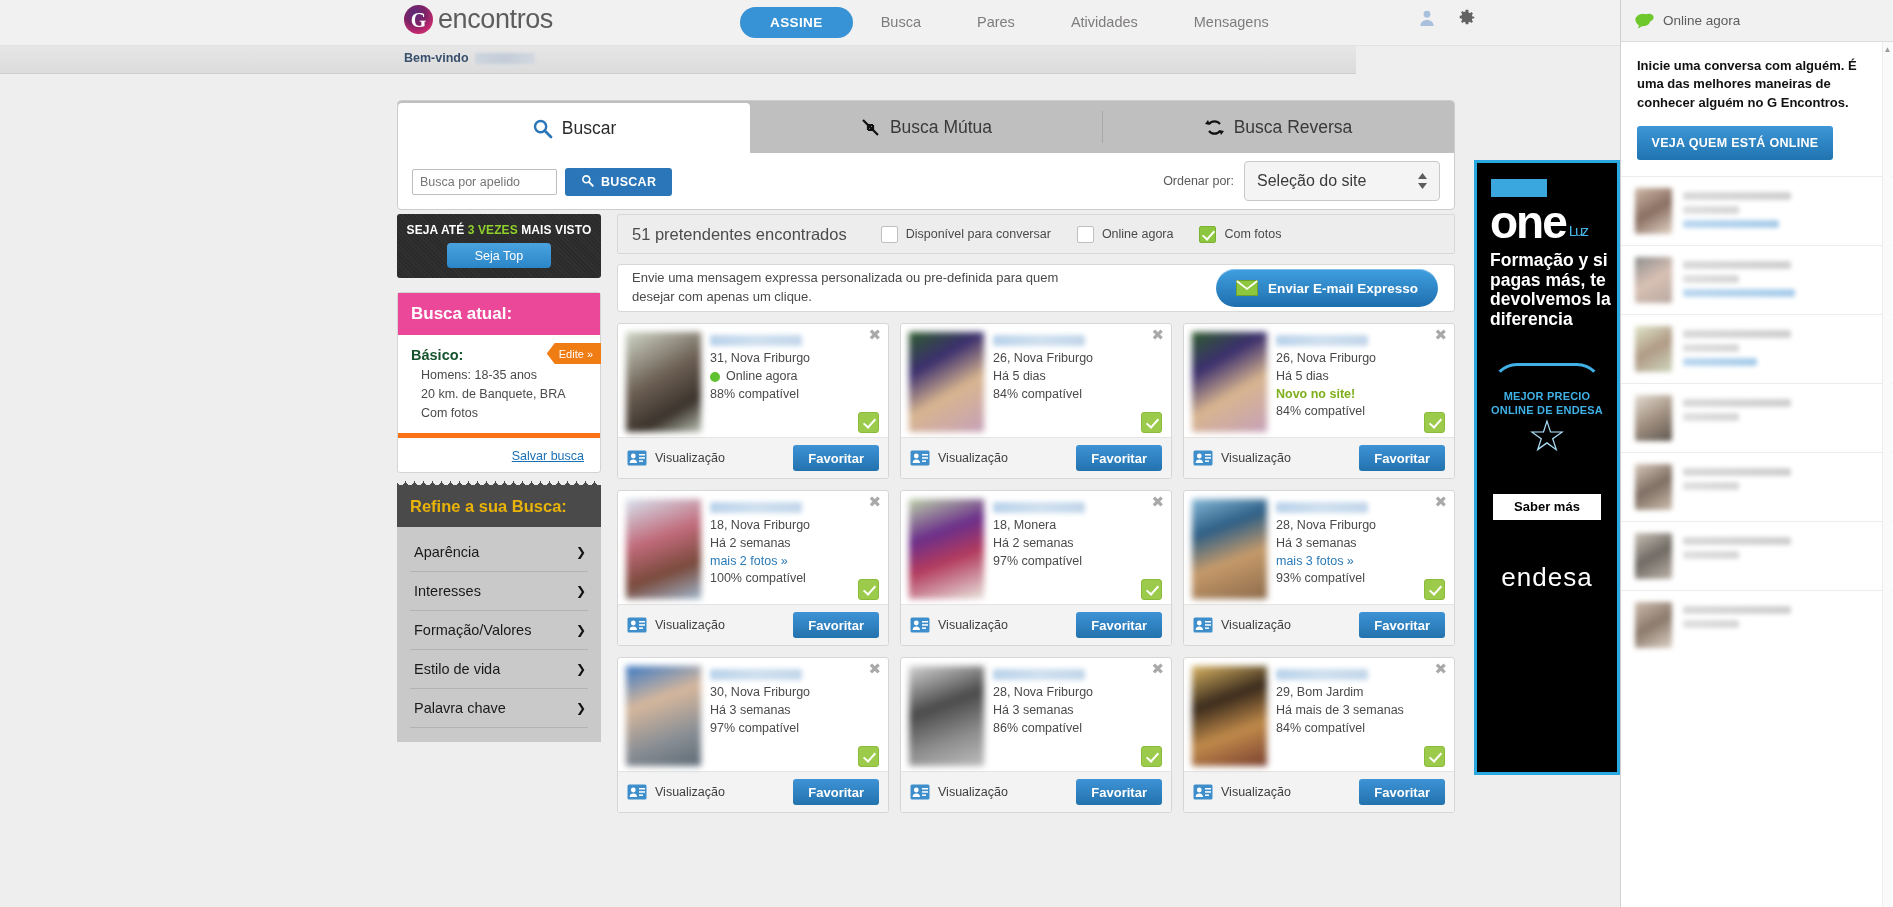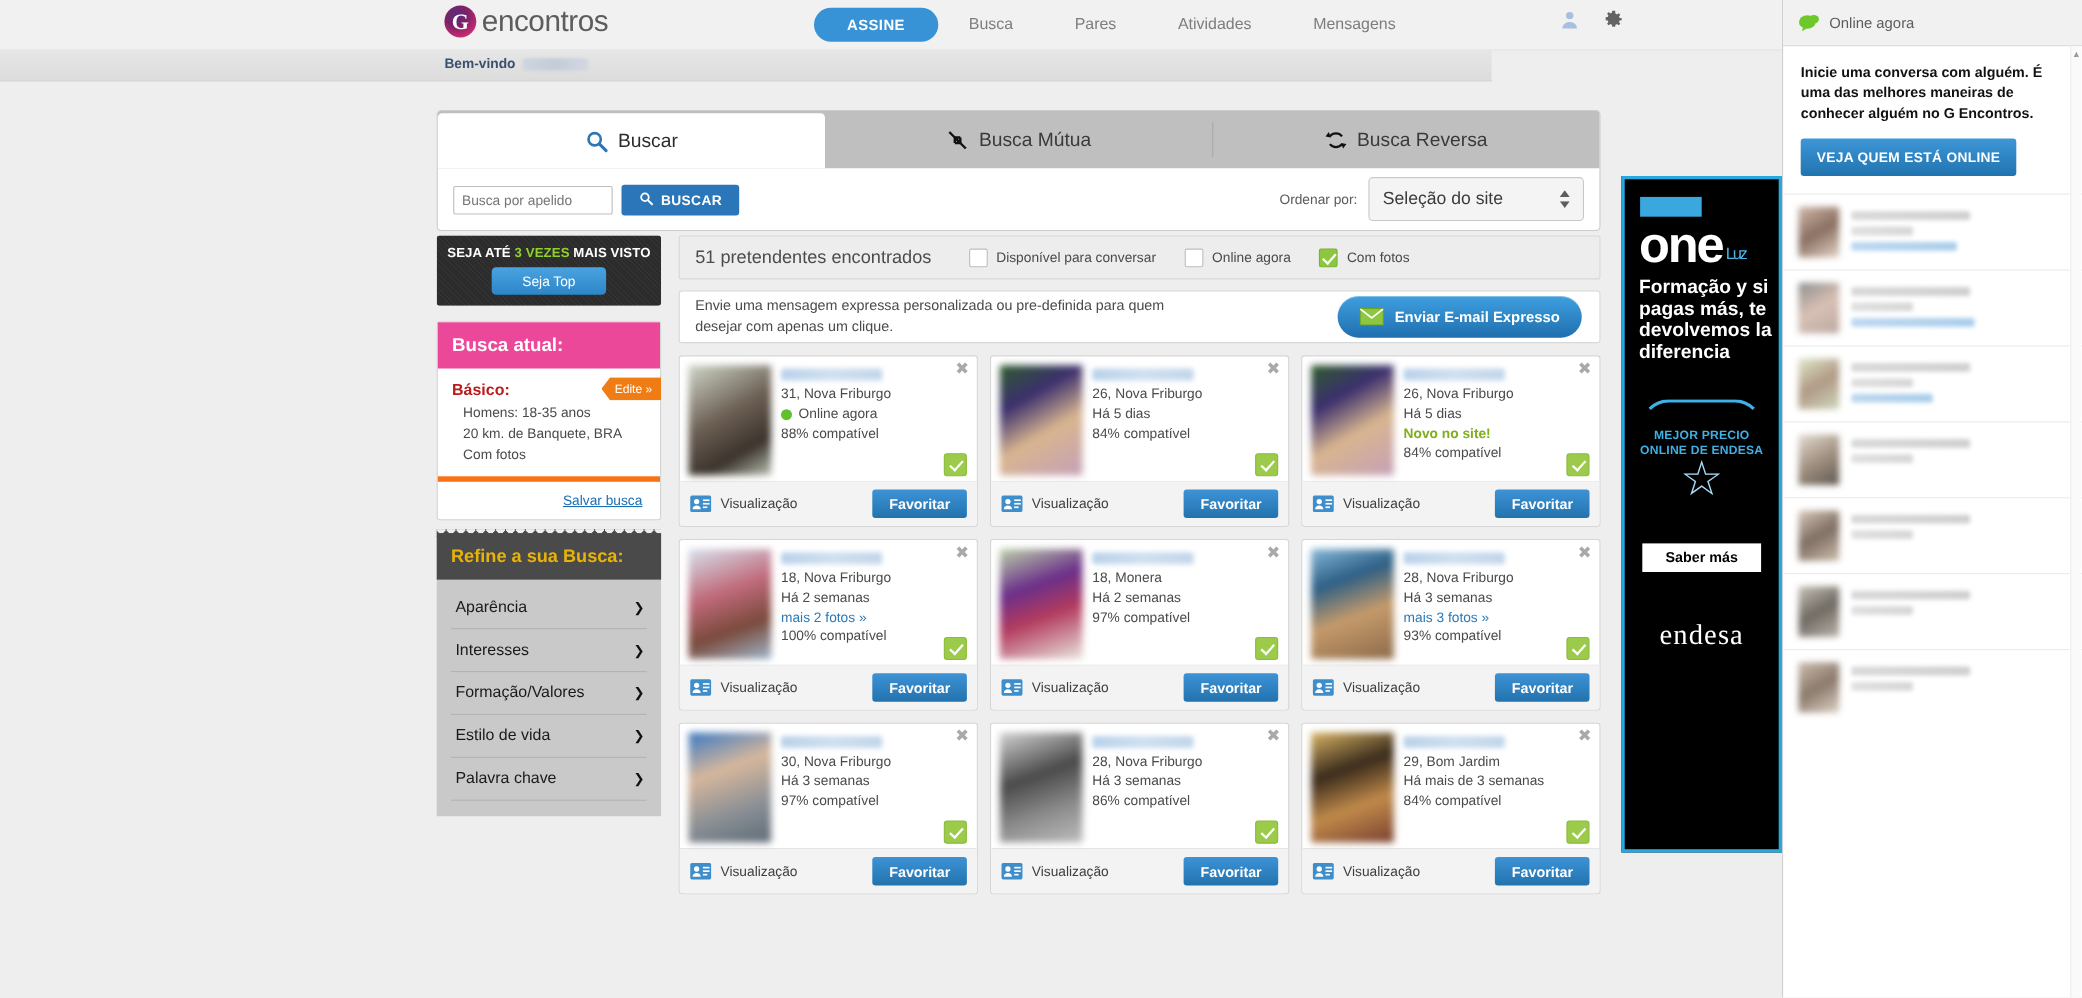--- a/index.html
+++ b/index.html
@@ -109,21 +109,21 @@
     margin:6px auto 0; width:104px; height:25px; border-radius:4px;
     background: linear-gradient(#4aa3df,#2b86c8); color:#fff; font-size:12.5px;
     display:flex; align-items:center; justify-content:center; cursor:pointer; border:none;
   }
   .card-box { margin-top:14px; background:#fff; border:1px solid #d4d4d4; border-radius:3px; }
   .card-head {
     background:#ec4899; color:#fff; font-size:17px; font-weight:bold;
     padding:11px 13px;
   }
   .card-body { padding:12px 13px 10px; position:relative; }
-  .basico { font-size:14.5px; font-weight:bold; color:#b91c1c; margin-bottom:3px; }
+  .basico { font-size:14.5px; font-weight:bold; color:#14532d; margin-bottom:3px; }
   .crit { font-size:12.5px; color:#4a4a4a; line-height:1.52; padding-left:10px; }
   .edit-flag {
     position:absolute; right:-1px; top:8px; height:21px; background:#f07c14;
     color:#fff; font-size:11px; display:flex; align-items:center; padding:0 8px 0 12px;
     clip-path: polygon(8px 0, 100% 0, 100% 100%, 8px 100%, 0 50%);
     cursor:pointer;
   }
   .card-foot { border-top:5px solid #f97316; padding:8px 16px; text-align:right; }
   .save-link { font-size:12.5px; color:#1a6fb5; text-decoration:underline; cursor:pointer; }
 
@@ -223,21 +223,21 @@
   .ad-luz { color:#49b5e8; font-size:15px; font-weight:normal; margin-left:3px; margin-bottom:7px; }
   .ad-claim { margin:6px 0 0 13px; color:#fff; font-size:17.5px; font-weight:bold; line-height:1.12; }
   .ad-badge { margin-top:34px; text-align:center; color:#3fb1e6; }
   .ad-badge-t { font-size:11px; font-weight:bold; line-height:1.25; letter-spacing:0.2px; }
   .ad-star { font-size:44px; color:#a9dcf5; line-height:1; margin-top:-4px; }
   .ad-arc { width:112px; height:26px; margin:0 auto 1px; border-top:3px solid #3fb1e6;
             border-radius:56px 56px 0 0; border-left:3px solid transparent; border-right:3px solid transparent; }
   .ad-btn { margin:36px auto 0; width:108px; height:26px; background:#fff; color:#000;
             font-size:13px; font-weight:bold; display:flex; align-items:center; justify-content:center; cursor:pointer; }
   .ad-brand { margin-top:42px; text-align:center; color:#fff; font-size:26px; letter-spacing:1px;
-              font-family:Liberation Serif, serif; }
+              font-family:Liberation Sans, sans-serif; }
 
   
   .chatbar {
     position:absolute; right:0; top:0; width:273px; height:907px;
     background:#fff; border-left:1px solid #d0d0d0;
   }
   .chat-head {
     height:42px; background:#f1f1f1; border-bottom:1px solid #ddd;
     display:flex; align-items:center; gap:9px; padding:0 14px;
   }

